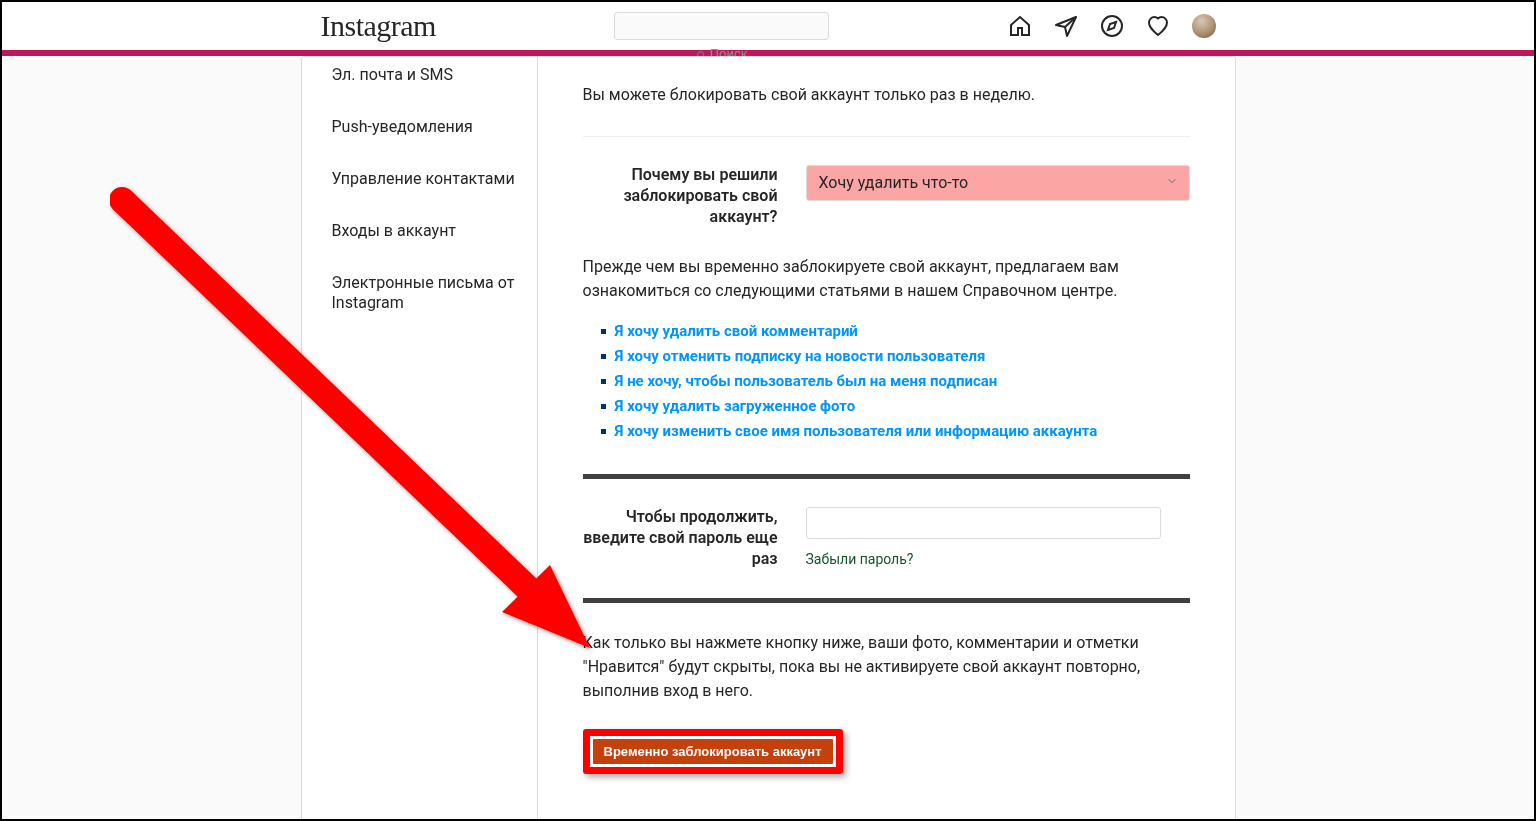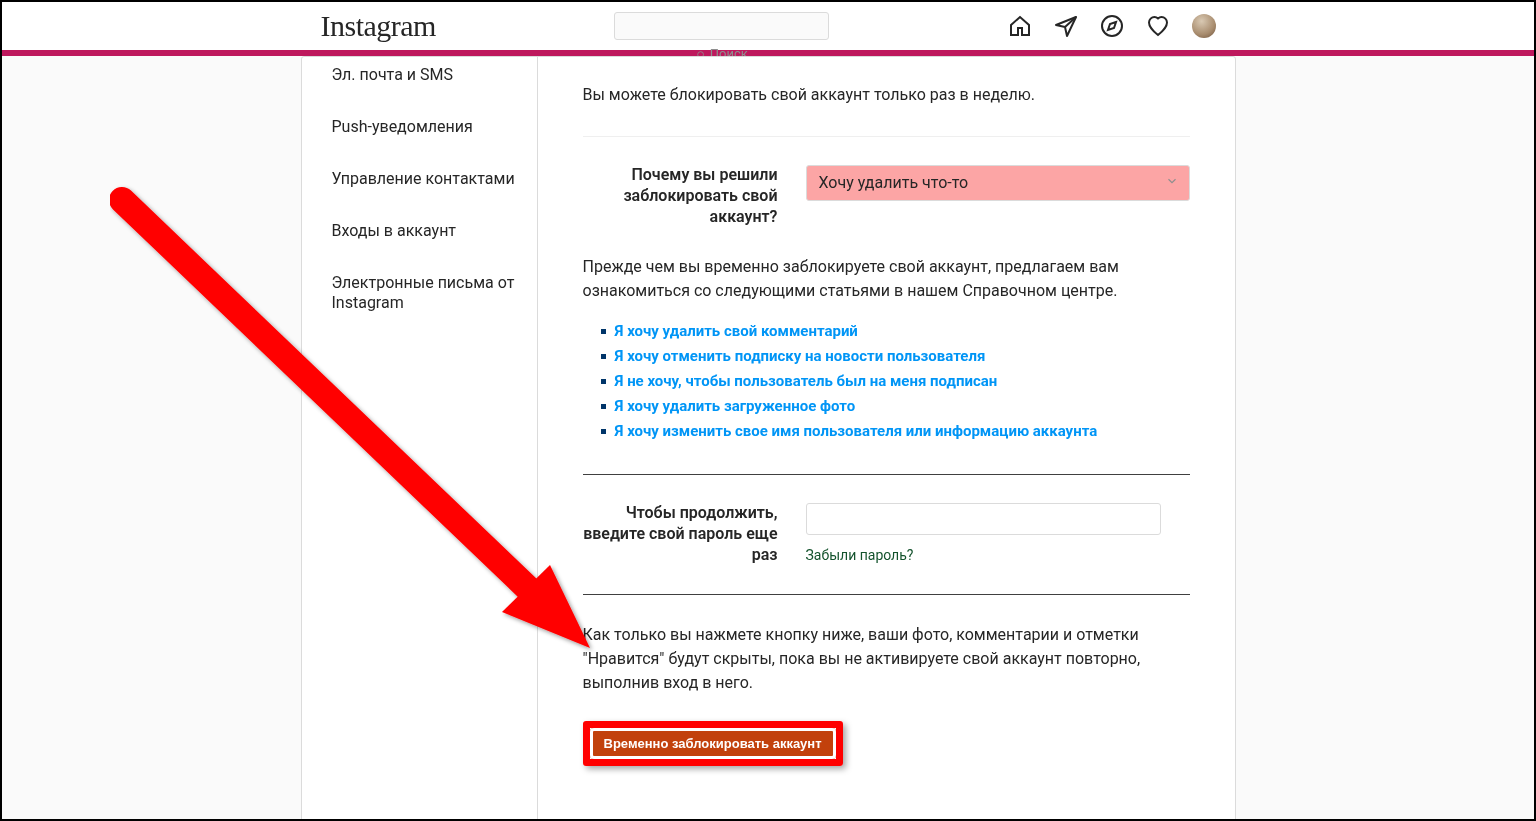--- a/index.html
+++ b/index.html
@@ -103,21 +103,21 @@
   .main-col {
     flex: 1;
     padding: 0 45px 30px 45px;
   }
   .info-note {
     font-size: 16px;
     color: #262626;
     padding: 28px 0 32px 0;
     border-bottom: 1px solid #efefef;
   }
-  .section { padding: 28px 0; border-bottom: 1px solid #404040; }
+  .section { padding: 28px 0; border-bottom: 5px solid #404040; }
   .section.last { border-bottom: none; }
   .form-row {
     display: flex;
     align-items: flex-start;
     gap: 28px;
   }
   .row-label {
     width: 195px;
     text-align: right;
     font-weight: 600;

